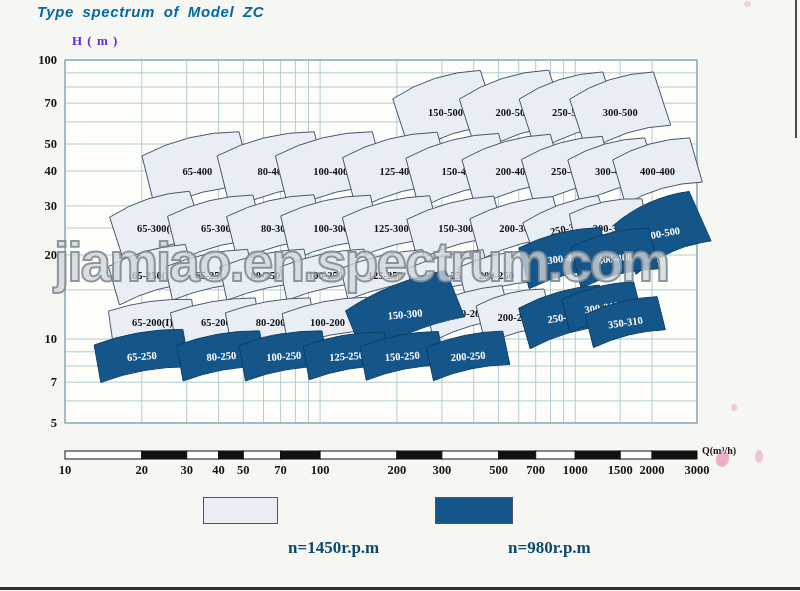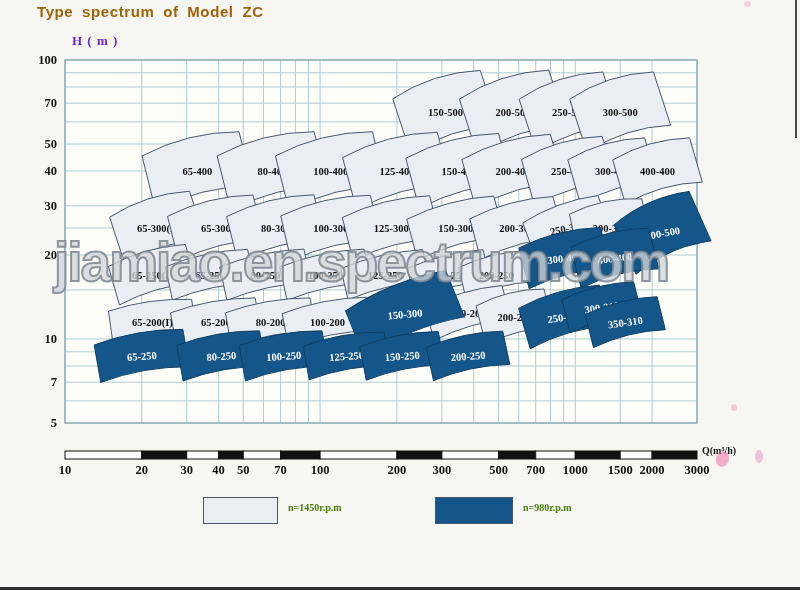--- a/index.html
+++ b/index.html
@@ -5,21 +5,21 @@
   html,body{margin:0;padding:0;}
   body{
     width:800px;height:591px;position:relative;overflow:hidden;
     background:#f6f6f3;
     font-family:"Liberation Serif",serif;
   }
   #chart-svg{position:absolute;left:0;top:0;z-index:1;}
   .page-title{
     position:absolute;left:37px;top:3px;z-index:3;
     font-family:"Liberation Sans",sans-serif;
-    font-size:15px;font-weight:600;color:#a16207;letter-spacing:.6px;word-spacing:4px;
+    font-size:15px;font-weight:600;color:#0369a1;letter-spacing:.6px;word-spacing:4px;font-style:italic;
   }
   .y-axis-title{
     position:absolute;left:72px;top:33px;z-index:3;
     font-family:"Liberation Serif",serif;font-size:13px;font-weight:bold;color:#6d28d9;letter-spacing:1px;
   }
   .x-axis-title{
     position:absolute;left:702px;top:445px;z-index:3;
     font-family:"Liberation Serif",serif;font-size:10px;font-weight:bold;color:#141414;
   }
   .watermark{
@@ -27,21 +27,21 @@
     font-family:"Liberation Sans",sans-serif;font-weight:bold;
     font-size:55px;letter-spacing:-2px;white-space:nowrap;
     color:rgba(252,253,254,0.55);
     -webkit-text-stroke:2px rgba(125,135,145,0.85);
     text-shadow:0 0 1px rgba(110,120,130,0.5);
     pointer-events:none;
   }
   .legend-swatch{position:absolute;height:25px;border:1px solid #4a5666;z-index:3;}
   .legend-label{
     position:absolute;z-index:3;font-family:"Liberation Serif",serif;
-    font-size:10px;font-weight:bold;color:#4d7c0f;
+    font-size:17px;font-weight:bold;color:#0c4a6e;margin-top:36px;
   }
   .scan-noise{position:absolute;z-index:5;border-radius:50%;background:rgba(230,85,150,.45);}
   .edge-right{position:absolute;right:3px;top:0;width:2px;height:138px;background:#4a4a4a;z-index:6;}
   .edge-bottom{position:absolute;left:0;top:587px;width:800px;height:3px;background:#303030;z-index:6;}
 </style>
 </head>
 <body>
 
 <div class="page-title">Type spectrum of Model ZC</div>
 <div class="y-axis-title">H ( m )</div>
@@ -323,21 +323,21 @@
     <text x="620.2" y="474" text-anchor="middle" class="tick">1500</text>
     <text x="652.1" y="474" text-anchor="middle" class="tick">2000</text>
     <text x="697.0" y="474" text-anchor="middle" class="tick">3000</text>
   </svg>
 
 <div class="watermark">jiamiao.en.spectrum.com</div>
 
 <div class="legend-swatch" style="left: 203px; top: 497px; width: 73px; background: rgb(233, 238, 244);"></div>
 <div class="legend-label" style="left:288px;top:502px;">n=1450r.p.m</div>
 <div class="legend-swatch" style="left: 435px; top: 497px; width: 76px; background: rgb(21, 86, 138);"></div>
-<div class="legend-label" style="left:523px;top:502px;">n=980r.p.m</div>
+<div class="legend-label" style="left:508px;top:502px;">n=980r.p.m</div>
 
 <div class="scan-noise" style="left:716px;top:451px;width:13px;height:16px;transform:rotate(18deg);"></div>
 <div class="scan-noise" style="left:755px;top:450px;width:8px;height:13px;opacity:.7;"></div>
 <div class="scan-noise" style="left:731px;top:404px;width:6px;height:7px;opacity:.6;"></div>
 <div class="scan-noise" style="left:744px;top:1px;width:7px;height:6px;opacity:.5;"></div>
 
 <div class="edge-right"></div>
 <div class="edge-bottom"></div>
 
 </body></html>

